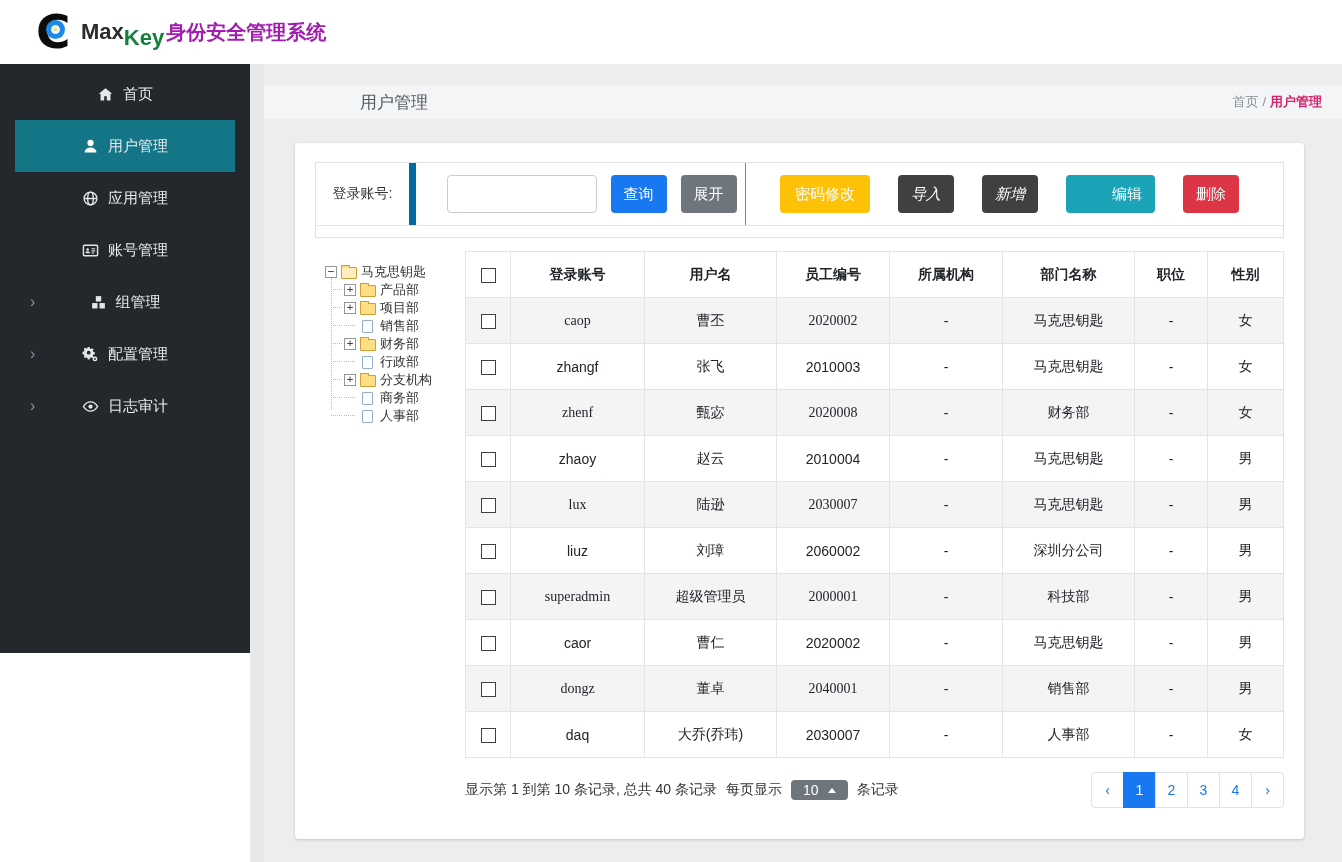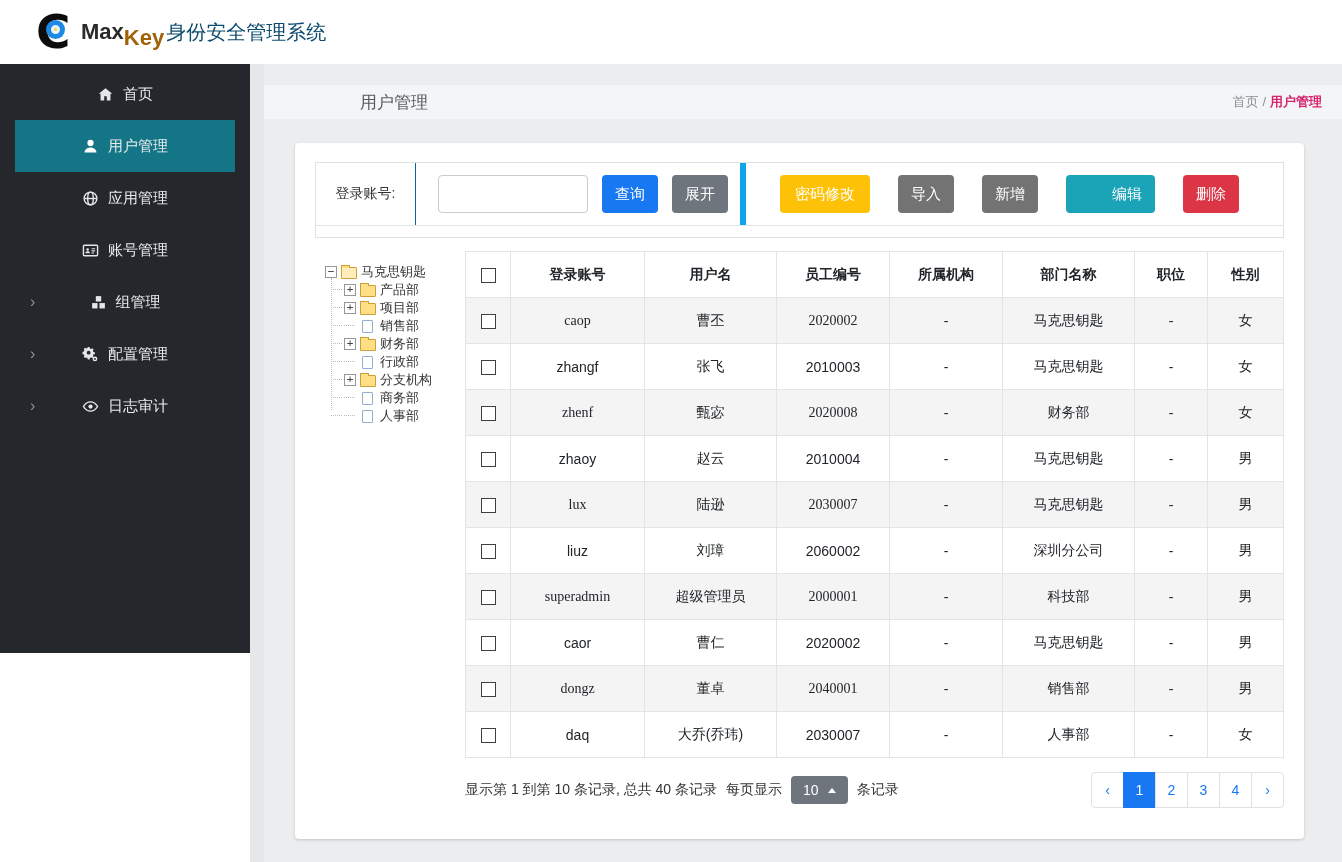--- a/index.html
+++ b/index.html
@@ -12,22 +12,22 @@
   .app-header{ height:64px; background:#fff; display:flex; align-items:center;
     justify-content:space-between; padding:0 22px 0 36px; }
   .brand{ display:flex; align-items:center; }
   .logo{ position:relative; width:44px; height:48px; margin-right:1px; }
   .logo .cglyph{ font-size:47px; font-weight:700; color:#0c0c0c; line-height:48px;
     font-family:"DejaVu Sans",sans-serif; }
   .logo .target{ position:absolute; top:17px; left:15px; width:9px; height:9px;
     background:#ffd43b; border:3px solid #e9f3fb; box-shadow:0 0 0 5px #1e88e5;
     border-radius:50%; }
   .brand-max{ font-size:22px; font-weight:700; color:#2b2b2b; }
-  .brand-key{ font-size:22px; font-weight:700; color:#a16207;margin-top:12px; }
-  .brand-suffix{ font-size:20px; font-weight:400; color:#0c4a6e; margin-left:2px; }
+  .brand-key{ font-size:22px; font-weight:700; color:#15803d;margin-top:12px; }
+  .brand-suffix{ font-size:20px; font-weight:700; color:#a21caf; margin-left:2px; }
   .header-right{ display:flex; align-items:center; }
   .welcome{ font-size:16px; color:#3a3a3a; margin-right:10px; }
   .username{ font-size:17px; font-weight:700; color:#1d1d1d; margin-right:16px; }
   .hicon{ display:inline-flex; align-items:center; cursor:pointer; }
   .hicon svg{ fill:#101010; }
   .hicon + .hicon{ margin-left:4px; }
 
   
   .layout{ display:flex; height:798px; }
   .side-col{ width:250px; flex:none; background:#fff; }
@@ -53,34 +53,34 @@
 
   
   .cardwrap{ padding:24px 38px 0 31px; }
   .card{ background:#fff; border-radius:4px; box-shadow:0 1px 3px rgba(0,0,0,.18);
     padding:19px 20px 0; height:696px; }
 
   
   .searchbox{ border:1px solid #dfe1e3; }
   .srow{ display:flex; align-items:stretch; height:62px; }
   .slabel{ width:100px; flex:none; display:flex; align-items:center; justify-content:center;
-    border-right:1px solid #0369a1; font-size:14px; color:#333; }
+    border-right:7px solid #0369a1; font-size:14px; color:#333; }
   .sleft{ width:330px; flex:none; display:flex; align-items:center; gap:14px;
-    padding-left:22px; border-right:6px solid #0ea5e9; }
+    padding-left:22px; border-right:1px solid #0ea5e9;justify-content:center; }
   .search-input{ width:150px; height:38px; border:1px solid #c9ccd0; border-radius:4px;
     padding:0 8px; font-size:14px; font-family:inherit; }
   .sactions{ flex:1; display:flex; align-items:center; justify-content:flex-end;
     gap:28px; padding-right:44px; }
   .srow2{ border-top:1px solid #e4e5e7; height:12px; }
   .btn{ height:38px; border:none; border-radius:4px; color:#fff; font-size:15px;
     padding:0 13px; min-width:50px; cursor:pointer; font-family:inherit; }
   .btn-primary{ background:#1778f2; }
   .btn-secondary{ background:#6e757d; }
   .btn-warning{ background:#fdc107; }
-  .btn-success{ background:#737373; }
+  .btn-success{ background:#404040;font-style:italic; }
   .btn-info{ background:#1ba3b8;padding-left:46px; }
   .btn-danger{ background:#dc3545; }
   .btn-pass{ min-width:90px; }
 
   
   .content{ display:flex; margin-top:13px; }
 
   
   .tree{ width:150px; flex:none; padding:12px 0 0 10px; font-size:13px; color:#333; }
   .tree-row{ display:flex; align-items:center; gap:4px; height:18px; white-space:nowrap; }
@@ -112,21 +112,21 @@
   table.users th, table.users td{ border:1px solid #e3e4e6; text-align:center;
     font-size:14px; color:#212529; height:46px; padding:0 6px; overflow:hidden; }
   table.users th{ font-weight:700; background:#fff; }
   tr.striped td{ background:#f4f4f5;font-family:Liberation Serif, serif; }
   .cb{ display:inline-block; width:15px; height:15px; border:1px solid #3f3f3f;
     background:#fff; vertical-align:middle; cursor:pointer; }
 
   
   .tfooter{ display:flex; align-items:center; justify-content:space-between; margin-top:14px; }
   .summary{ font-size:14px; color:#333; display:flex; align-items:center; gap:9px; }
-  .psize{ background:#6e757d; color:#fff; border:none; border-radius:4px; height:28px;
+  .psize{ background:#6e757d; color:#fff; border:none; border-radius:4px; height:20px;
     padding:0 12px; font-size:14px; display:inline-flex; align-items:center; gap:9px;
     cursor:pointer; font-family:inherit; }
   .caret-up{ width:0; height:0; border-left:4px solid transparent;
     border-right:4px solid transparent; border-bottom:5px solid #fff; display:inline-block; }
   .pagination{ display:flex; }
   .pg{ min-width:33px; height:36px; display:inline-flex; align-items:center;
     justify-content:center; border:1px solid #dee2e6; color:#1778f2; font-size:14px;
     margin-left:-1px; cursor:pointer; background:#fff; padding:0 10px; text-decoration:none; }
   .pg:first-child{ border-radius:4px 0 0 4px; margin-left:0; }
   .pg:last-child{ border-radius:0 4px 4px 0; }

